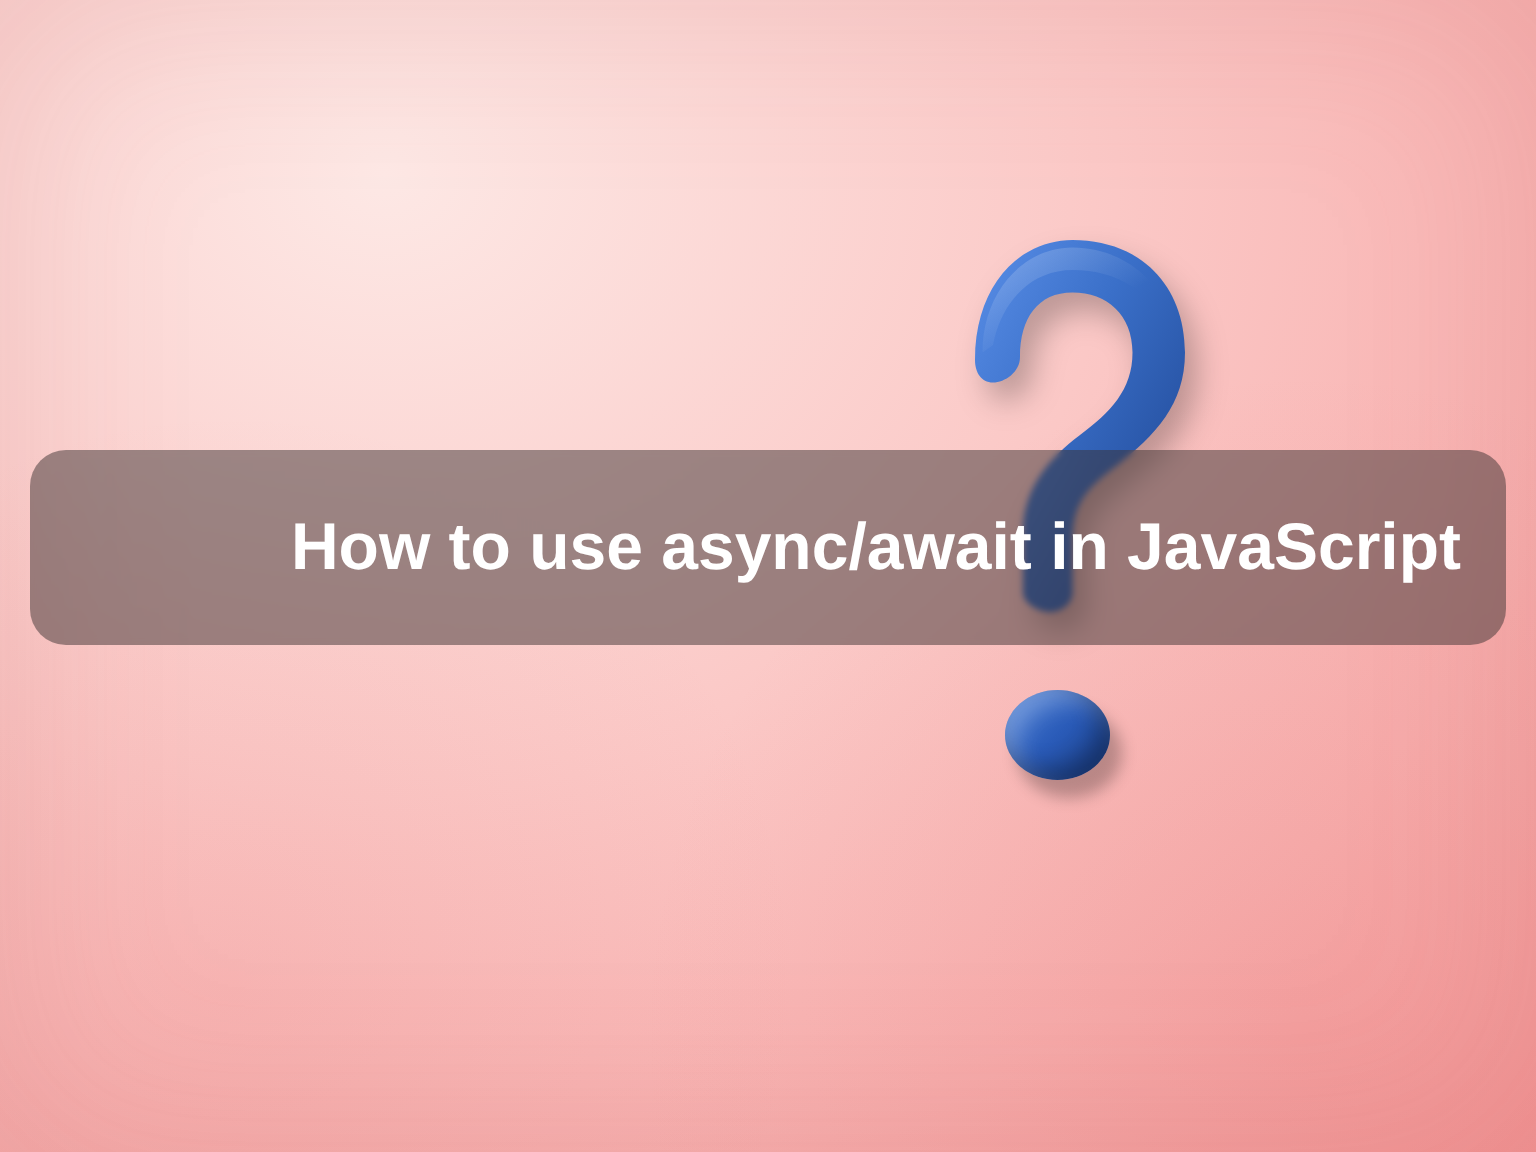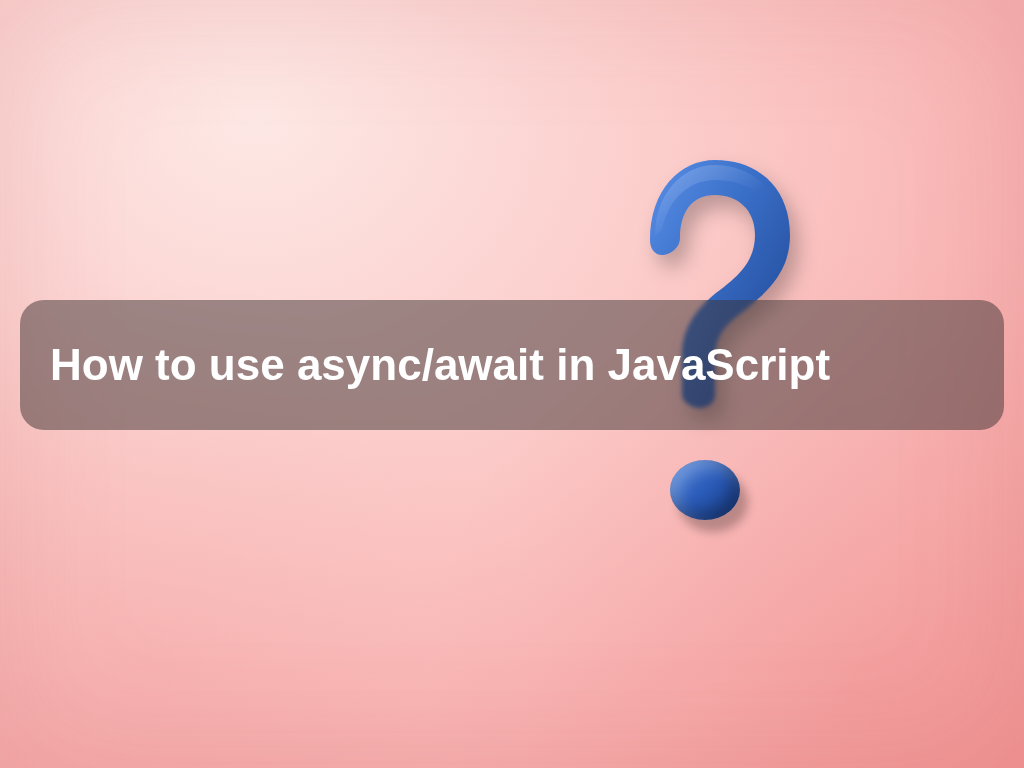--- a/index.html
+++ b/index.html
@@ -66,21 +66,21 @@
       position: absolute;
       left: 20px;
       right: 20px;
       top: 300px;
       background: rgba(60, 50, 50, 0.5);
       backdrop-filter: blur(2px);
       border-radius: 24px;
       padding: 40px 30px;
       display: flex;
       align-items: center;
-      justify-content: flex-start;
+      justify-content: flex-end;
     }
     .title-text {
       color: #ffffff;
       font-size: 44px;
       font-weight: 700;
       text-align: center;
       white-space: nowrap;
     }
     .vignette {
       position: absolute;

